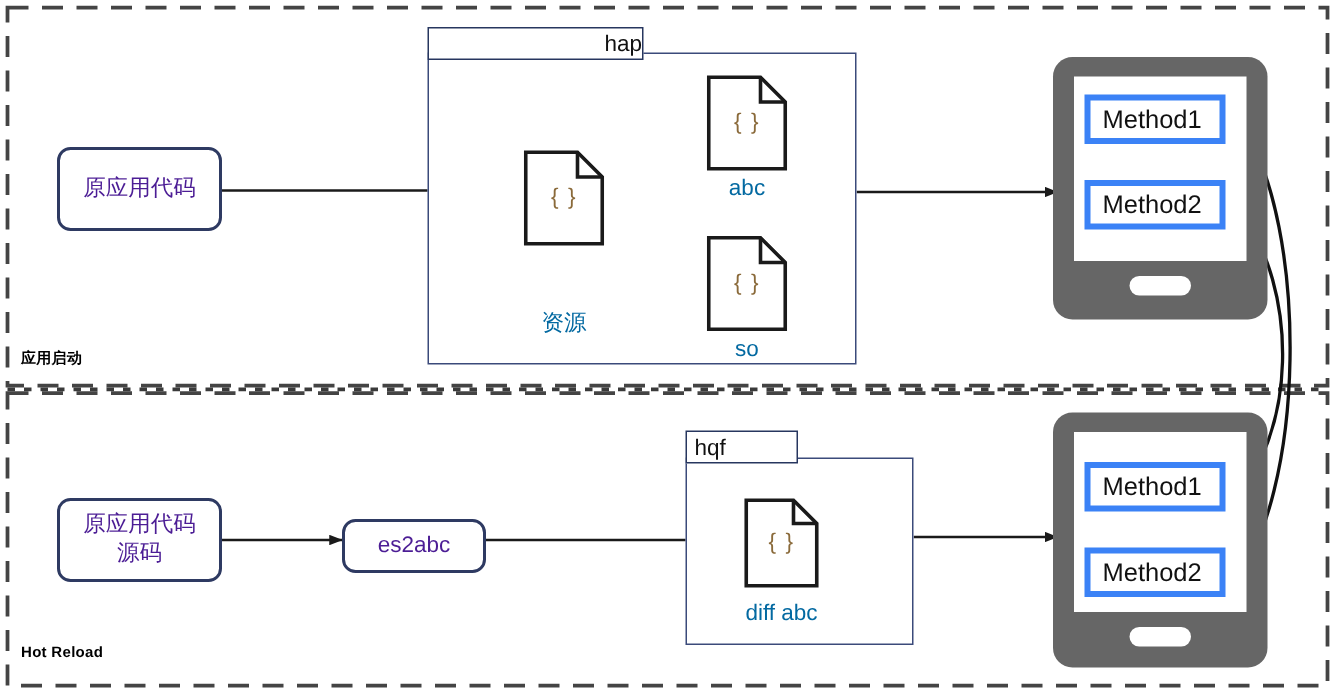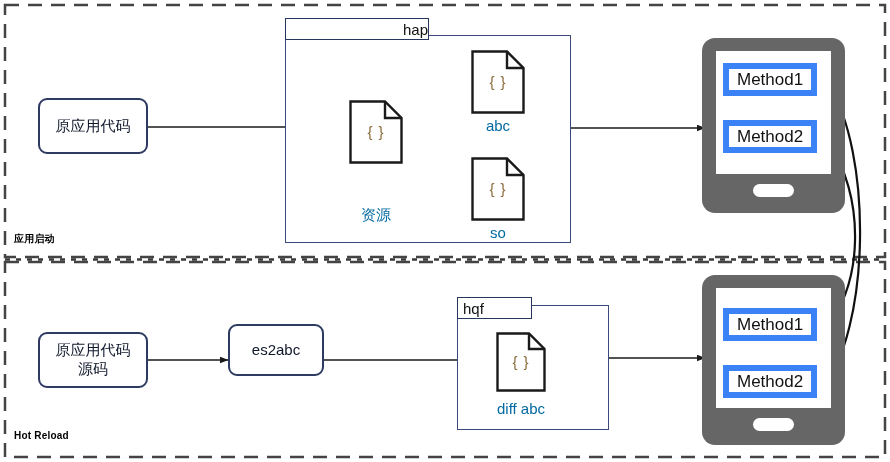--- a/index.html
+++ b/index.html
@@ -37,21 +37,21 @@
     position: absolute;
     box-sizing: border-box;
     border: 2px solid #2e3a62;
     border-radius: 9px;
     background: #ffffff;
     display: flex;
     align-items: center;
     justify-content: center;
     text-align: center;
     font-size: 15px;
-    color: #0f172a;
+    color: #4c1d95;
     line-height: 1.25;
   }
   .grp-body {
     position: absolute;
     box-sizing: border-box;
     border: 1.6px solid #3b4a7a;
     background: #ffffff;
   }
   .grp-tab {
     position: absolute;
@@ -96,21 +96,21 @@
     background: #ffffff;
   }
   .phone-home {
     position: absolute;
     background: #ffffff;
     border-radius: 10px;
   }
   .mbox {
     position: absolute;
     box-sizing: border-box;
-    border: 6px solid #3b82f6;
+    border: 4px solid #3b82f6;
     background: #ffffff;
     display: flex;
     align-items: center;
     justify-content: flex-start;
     padding-left: 8px;
     font-size: 17px;
     color: #111111;
   }
 </style>
 </head>
@@ -202,26 +202,26 @@
 
   <div class="lane-label" style="left:14px; top:232px;">应用启动</div>
 
   <div class="rbox" style="left:38px; top:332px; width:110px; height:56px;">
     <span>
       <span>原应用代码</span><br>
       <span>源码</span>
     </span>
   </div>
 
-  <div class="rbox" style="left:228px; top:324px; width:96px; height:52px;text-align:right;">
+  <div class="rbox" style="left:228px; top:346px; width:96px; height:36px;text-align:right;">
     <span>es2abc</span>
   </div>
 
   <div class="grp-body" style="left:457px; top:305px; width:152px; height:125px;"></div>
-  <div class="grp-tab" style="left:457px; top:287px; width:75px; height:22px;margin-top:10px;">
+  <div class="grp-tab" style="left:457px; top:287px; width:75px; height:22px;">
     <span>hqf</span>
   </div>
 
   <div class="file-wrap" style="left:496px; top:332px; width:50px; height:60px;">
     <svg width="50" height="60" viewBox="0 0 50 60">
       <path d="M1.5 1.5 H33 L48.5 17 V58.5 H1.5 Z" fill="#ffffff" stroke="#1a1a1a" stroke-width="2.4"></path>
       <path d="M33 1.5 V17 H48.5" fill="none" stroke="#1a1a1a" stroke-width="2.4"></path>
     </svg>
     <div class="brace" style="top:21px;">{ }</div>
   </div>

